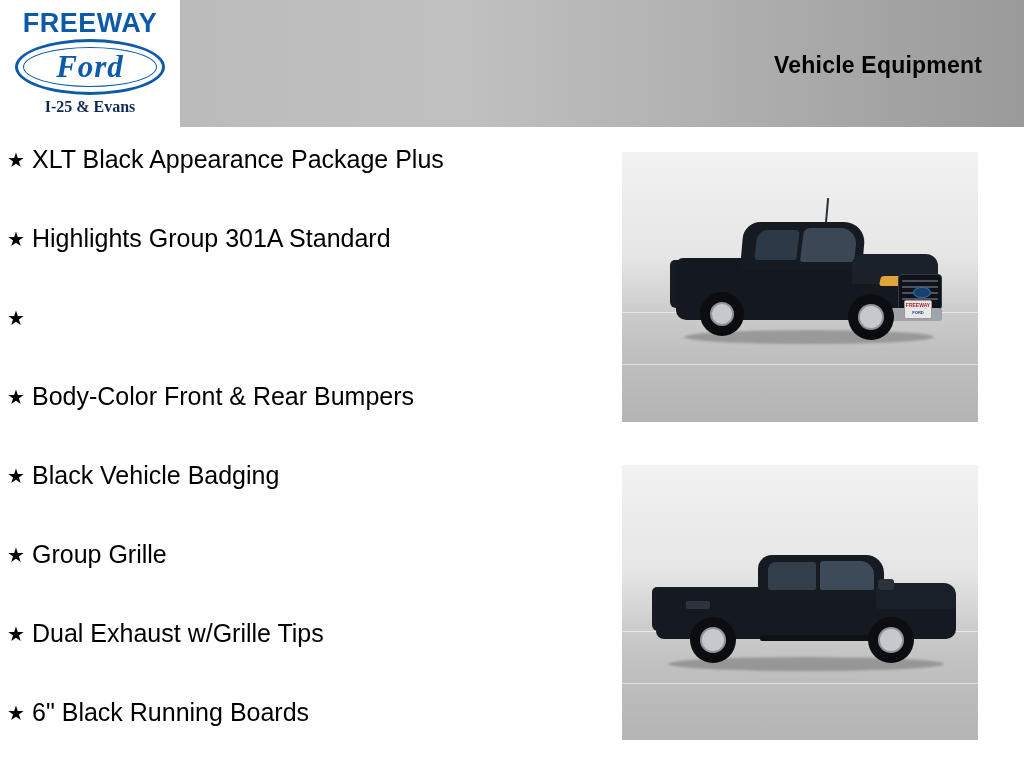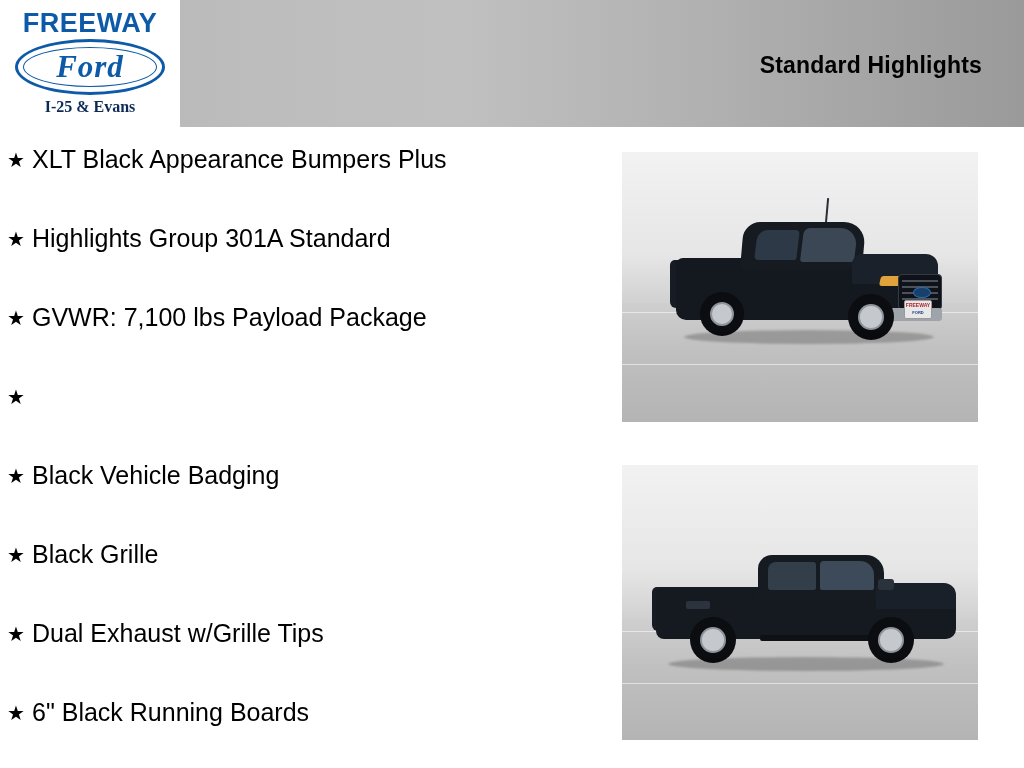--- a/index.html
+++ b/index.html
@@ -446,52 +446,52 @@
       <div class="logo-wrap">
         <div class="logo-freeway">FREEWAY</div>
         <div class="logo-oval">
           <div class="logo-oval-inner"></div>
           <div class="logo-ford">Ford</div>
         </div>
         <div class="logo-sub">I-25 &amp; Evans</div>
       </div>
     </div>
 
-    <div class="header-title">Standard Highlights</div>
+    <div class="header-title">Vehicle Equipment</div>
   </div>
 
   <div class="highlights">
 
     <div class="hl-item">
       <div class="hl-bullet">★</div>
-      <div class="hl-text">XLT Black Appearance Bumpers Plus</div>
+      <div class="hl-text">XLT Black Appearance Package Plus</div>
     </div>
 
     <div class="hl-item">
       <div class="hl-bullet">★</div>
       <div class="hl-text">Highlights Group 301A Standard</div>
     </div>
 
     <div class="hl-item">
       <div class="hl-bullet">★</div>
-      <div class="hl-text">GVWR: 7,100 lbs Payload Package</div>
-    </div>
-
-    <div class="hl-item">
-      <div class="hl-bullet">★</div>
+    </div>
+
+    <div class="hl-item">
+      <div class="hl-bullet">★</div>
+      <div class="hl-text">Body-Color Front &amp; Rear Bumpers</div>
     </div>
 
     <div class="hl-item">
       <div class="hl-bullet">★</div>
       <div class="hl-text">Black Vehicle Badging</div>
     </div>
 
     <div class="hl-item">
       <div class="hl-bullet">★</div>
-      <div class="hl-text">Black Grille</div>
+      <div class="hl-text">Group Grille</div>
     </div>
 
     <div class="hl-item">
       <div class="hl-bullet">★</div>
       <div class="hl-text">Dual Exhaust w/Grille Tips</div>
     </div>
 
     <div class="hl-item">
       <div class="hl-bullet">★</div>
       <div class="hl-text">6" Black Running Boards</div>

